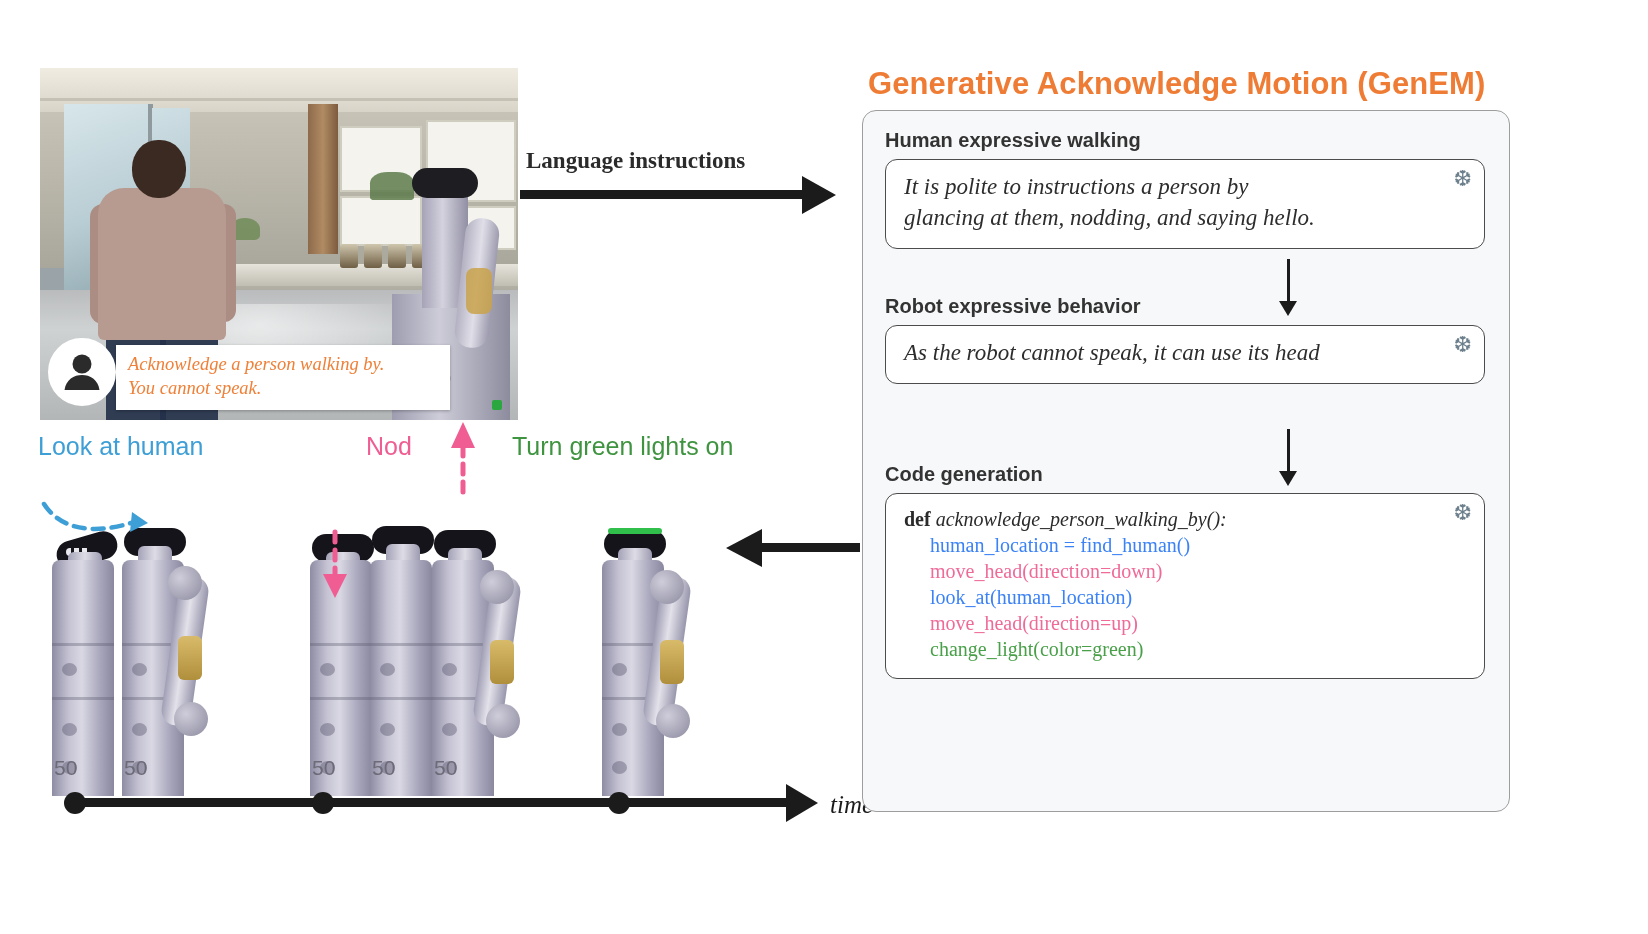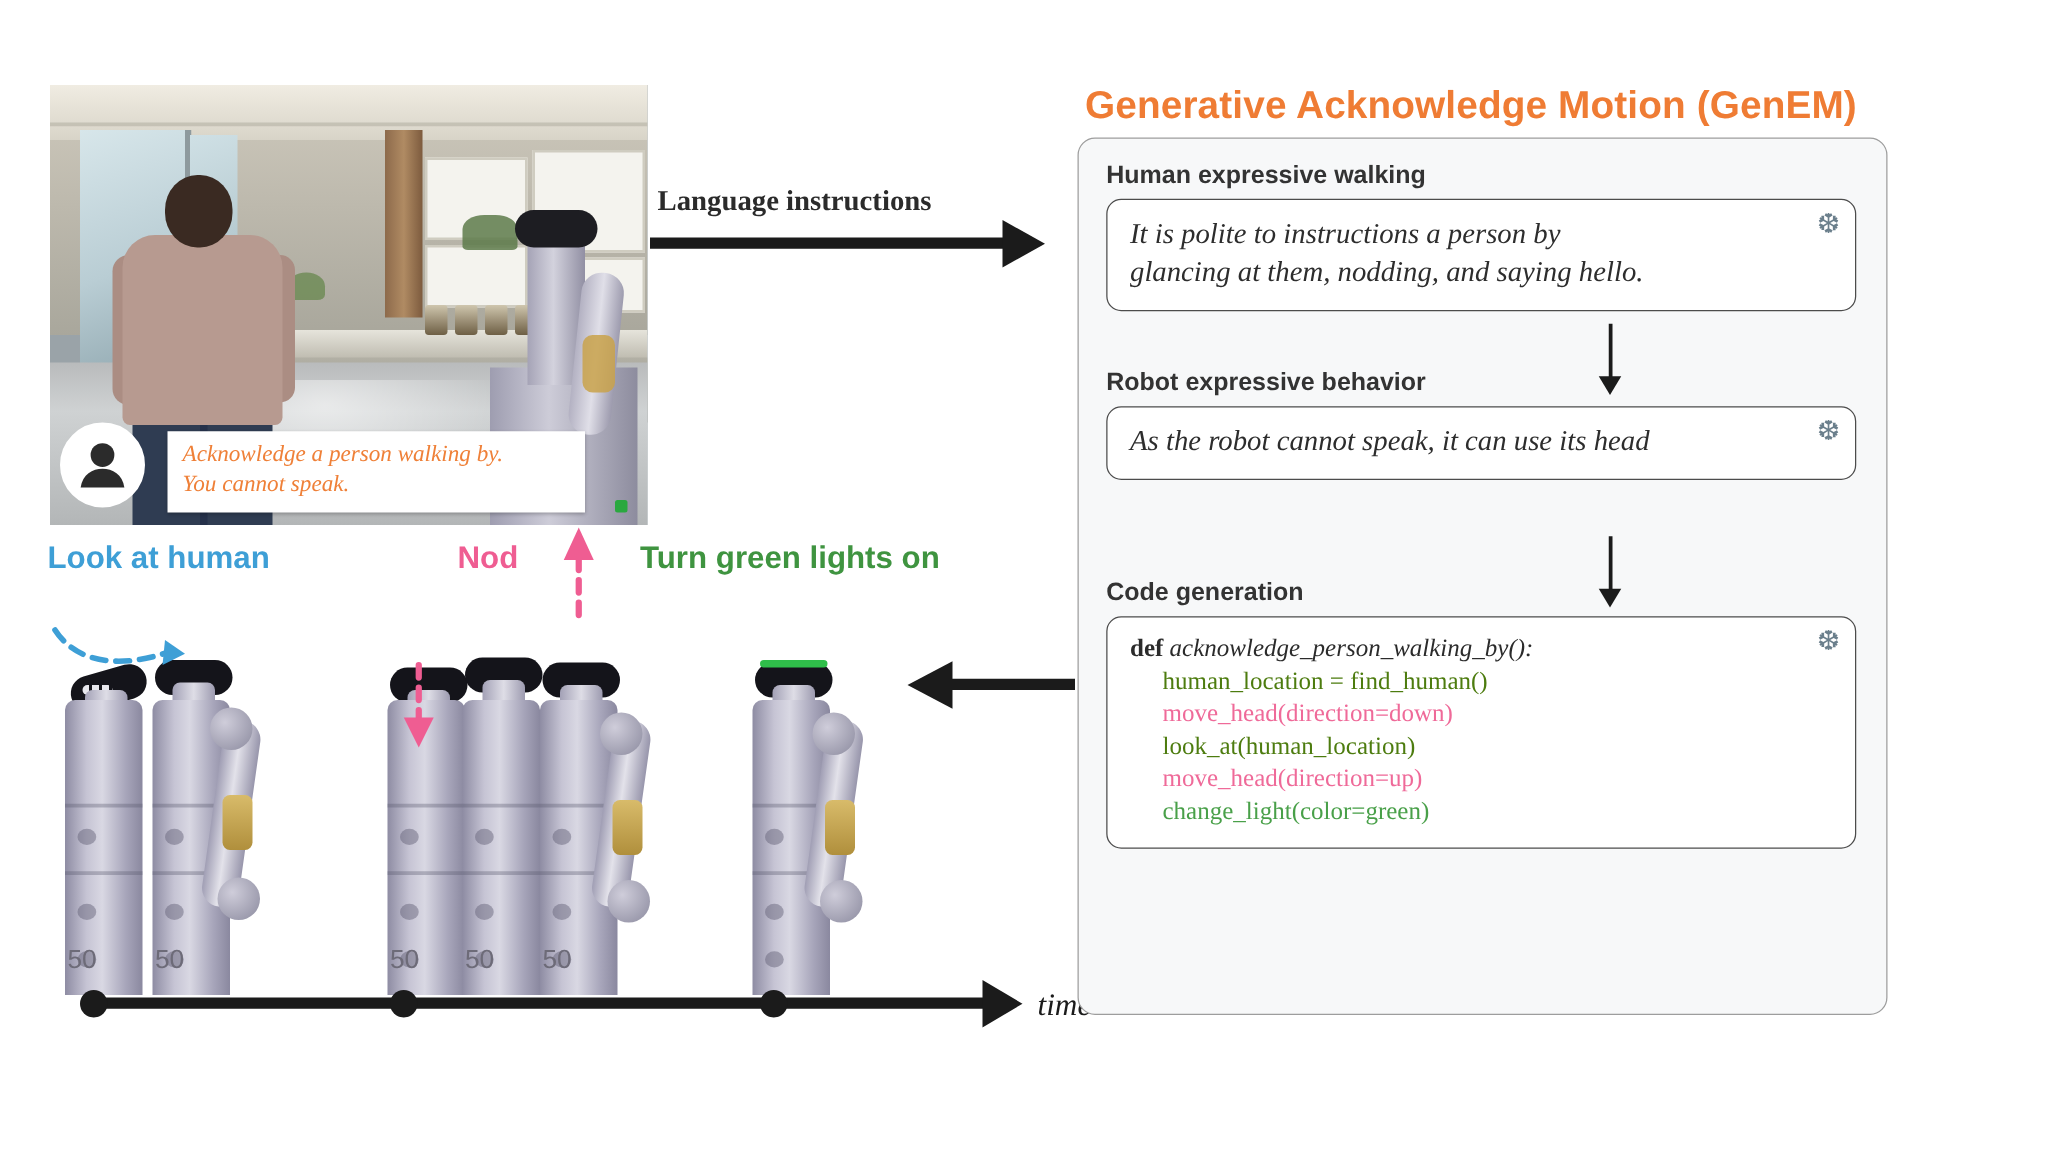--- a/index.html
+++ b/index.html
@@ -77,28 +77,28 @@
   .ph-robot-label{left:390px;top:300px;width:46px;height:22px;color:#6e6c78;
      font-size:19px;font-family:"Liberation Sans",sans-serif;}
   .ph-green-led{left:452px;top:332px;width:10px;height:10px;border-radius:2px;
      background:#2aa83f;}
 
   
   #avatar{position:absolute;left:48px;top:338px;width:64px;height:64px;
      border-radius:50%;background:#ffffff;border:2px solid #ffffff;z-index:6;
      display:flex;align-items:center;justify-content:center;}
   #avatar svg{display:block;}
-  #instruction-bubble{position:absolute;left:134px;top:345px;width:310px;
+  #instruction-bubble{position:absolute;left:116px;top:345px;width:310px;
      background:#ffffff;border-radius:0;padding:8px 12px 10px 12px;z-index:5;
      box-shadow:0 1px 3px rgba(0,0,0,.28);}
   #instruction-bubble .line{color:#ef8038;font-style:italic;font-size:18.5px;
      font-family:"Liberation Serif",serif;line-height:1.28;white-space:nowrap;}
 
   
-  .stage-caption{position:absolute;font-weight:bold;font-size:25px;
+  .stage-caption{position:absolute;font-weight:normal;font-size:25px;
      font-family:"Liberation Sans",sans-serif;white-space:nowrap;}
   #cap-look{left:38px;top:432px;color:#3e9fd6;}
   #cap-nod{left:366px;top:432px;color:#ef5d92;}
   #cap-green{left:512px;top:432px;color:#3f9440;}
 
   
   #filmstrip{position:absolute;left:30px;top:466px;width:830px;height:330px;}
   .rb{position:absolute;bottom:0;}
   .rb-body{position:absolute;bottom:0;width:62px;height:236px;border-radius:8px 8px 0 0;
      background:linear-gradient(90deg,#8e8ca3 0%,#c6c4d4 28%,#d9d8e3 48%,#a8a6bb 78%,#8a889f 100%);}
@@ -172,21 +172,21 @@
      border-left:9.5px solid transparent;border-right:9.5px solid transparent;
      border-top:15px solid #1b1b1b;}
 
   
   #code-card{padding:12px 54px 16px 18px;}
   .code-line{font-size:20px;line-height:1.30;white-space:nowrap;
      font-family:"Liberation Serif",serif;}
   .code-def{color:#2b2b2b;}
   .code-def b{font-weight:bold;font-style:normal;font-family:"Liberation Serif",serif;}
   .code-def i{font-style:italic;}
-  .c-blue{color:#4d7c0f;}
+  .c-blue{color:#3b82f6;}
   .c-pink{color:#ef6a99;}
   .c-green{color:#49a049;}
   .indent{padding-left:26px;}
 </style>
 </head>
 <body>
 
 <div id="left-panel">
 
   <div id="scene-photo">

